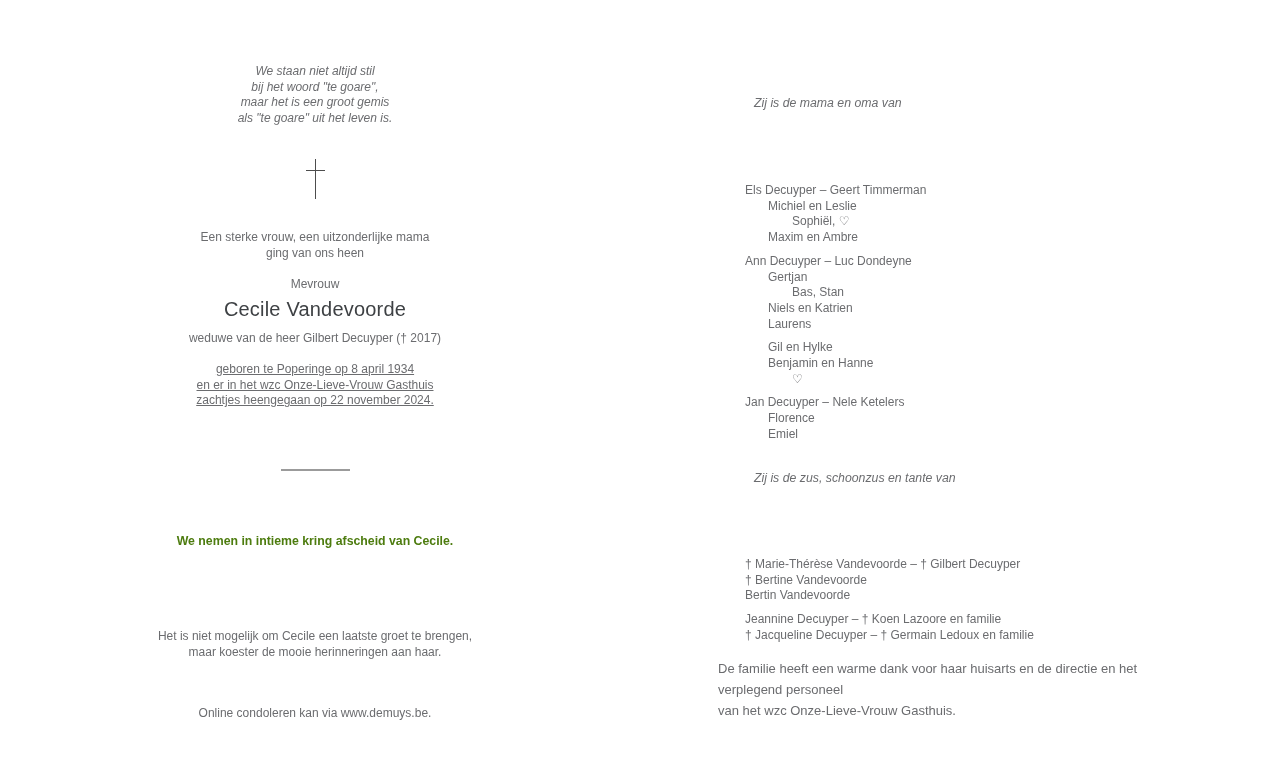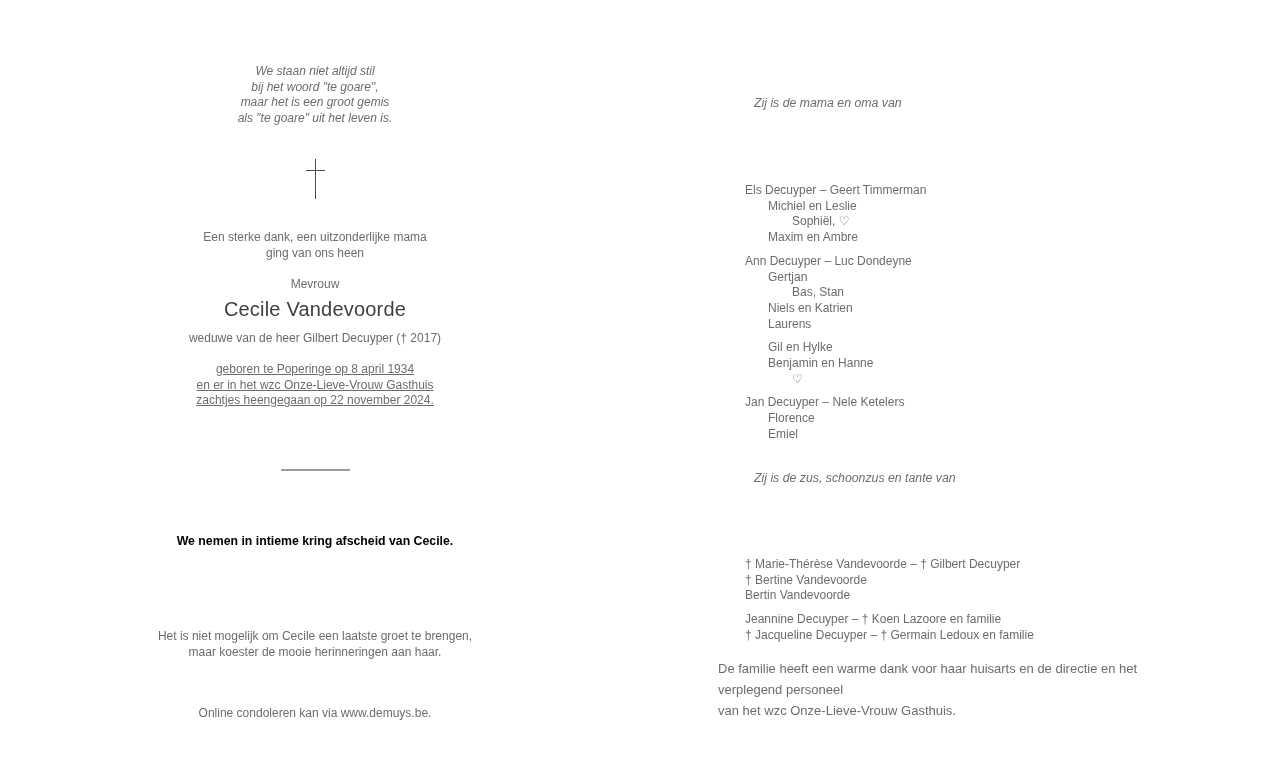--- a/index.html
+++ b/index.html
@@ -52,21 +52,21 @@
   .widow       { top: 331px; }
   .life        { top: 362px; text-decoration: underline; }
   .divider {
     position: absolute;
     left: 281px;
     top: 469px;
     width: 69px;
     height: 2px;
     background: #9b9b9b;
   }
-  .farewell    { top: 534px; font-weight: bold; color: #000000; font-size: 12.3px; }
+  .farewell    { top: 534px; font-weight: bold; color: #4d7c0f; font-size: 12.3px; }
   .notice      { top: 629px; }
   .condolence  { top: 706px; }
 
   .cross {
     position: absolute;
     left: 0;
     top: 159px;
     width: 633px;
     height: 42px;
   }
@@ -139,21 +139,21 @@
         <div class="poem-line">maar het is een groot gemis</div>
         <div class="poem-line">als "te goare" uit het leven is.</div>
       </div>
 
     <div class="cross">
       <span class="cross-v"></span>
       <span class="cross-h"></span>
     </div>
 
     <div class="lblock intro">
-        <div class="line">Een sterke dank, een uitzonderlijke mama</div>
+        <div class="line">Een sterke vrouw, een uitzonderlijke mama</div>
         <div class="line">ging van ons heen</div>
       </div>
 
     <div class="lblock salutation">Mevrouw</div>
 
     <h1 class="name-title">Cecile Vandevoorde</h1>
 
     <div class="lblock widow">weduwe van de heer Gilbert Decuyper († 2017)</div>
 
     <div class="lblock life">

